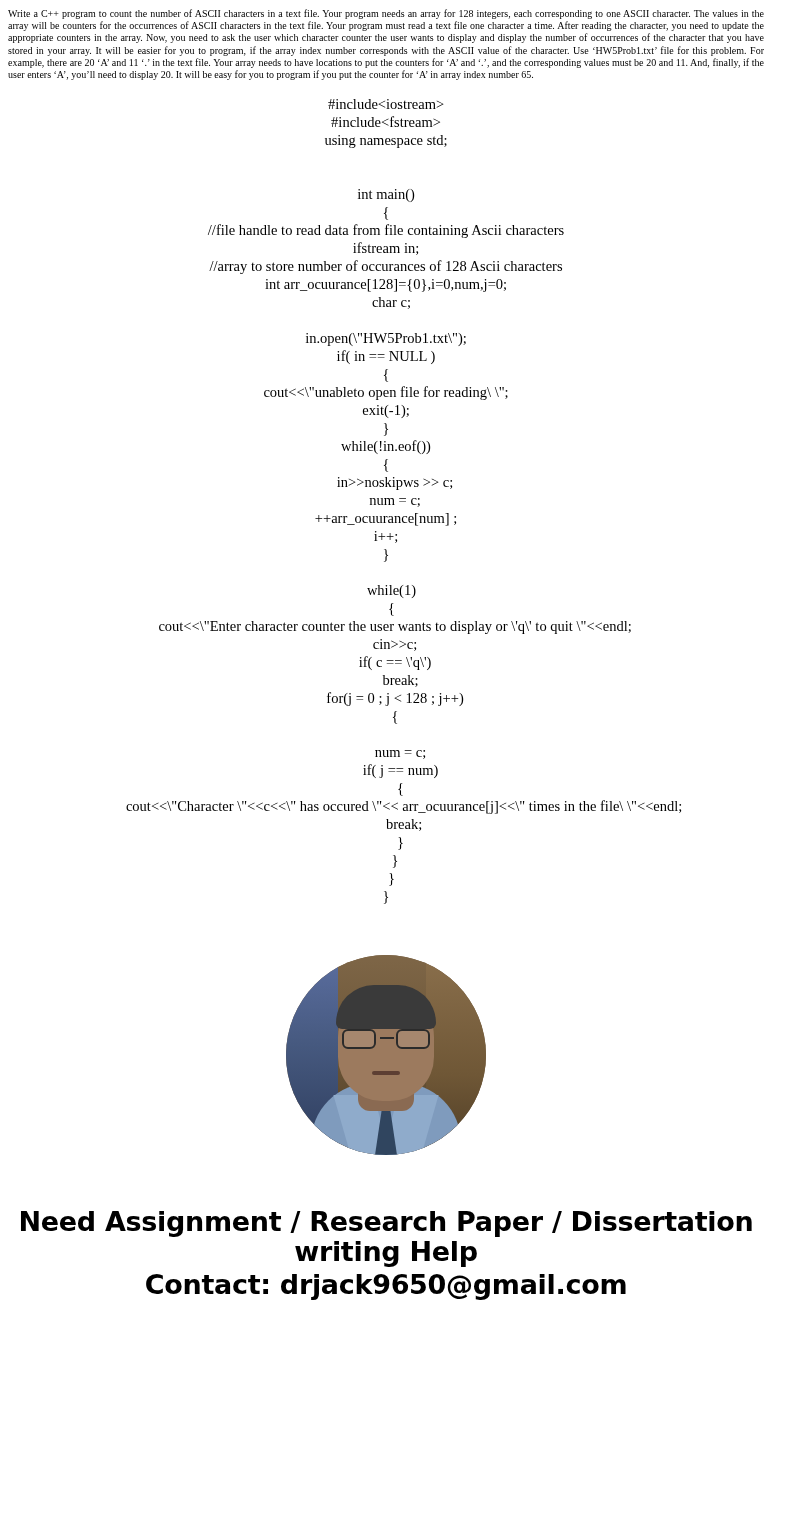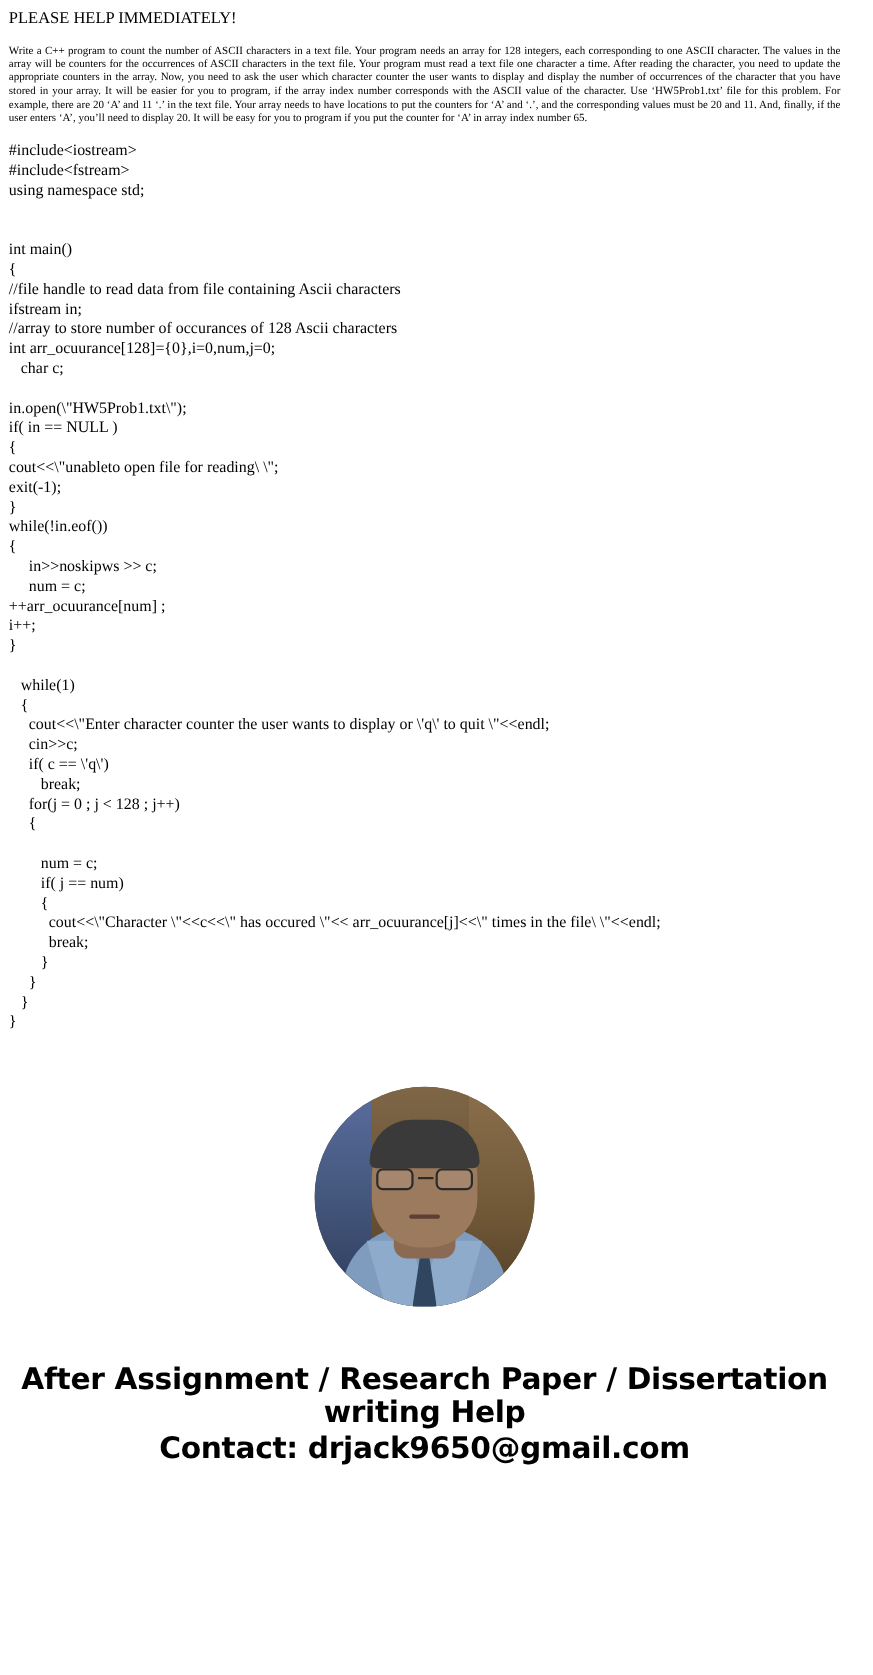--- a/index.html
+++ b/index.html
@@ -42,20 +42,21 @@
   .code-block {
     font-size: 14.5px;
     line-height: 18px;
     white-space: pre-wrap;
     margin: 0;
     font-family: "Liberation Serif", "DejaVu Serif", serif;
   }
   .code-line {
     min-height: 18px;
     white-space: pre-wrap;
+    text-align: center;
   }
   .avatar-wrap {
     margin-top: 50px;
     display: flex;
     justify-content: center;
   }
   .avatar {
     width: 200px;
     height: 200px;
     border-radius: 50%;
@@ -198,21 +199,20 @@
   .promo .contact {
     display: block;
     margin-top: 2px;
   }
 </style>
 </head>
 <body>
 
 <div class="page">
 
-  <p class="headline">PLEASE HELP IMMEDIATELY!</p>
 
   <p class="body-para">Write a C++ program to count the number of ASCII characters in a text file. Your program needs an array for 128 integers, each corresponding to one ASCII character. The values in the array will be counters for the occurrences of ASCII characters in the text file. Your program must read a text file one character a time. After reading the character, you need to update the appropriate counters in the array. Now, you need to ask the user which character counter the user wants to display and display the number of occurrences of the character that you have stored in your array. It will be easier for you to program, if the array index number corresponds with the ASCII value of the character. Use ‘HW5Prob1.txt’ file for this problem. For example, there are 20 ‘A’ and 11 ‘.’ in the text file. Your array needs to have locations to put the counters for ‘A’ and ‘.’, and the corresponding values must be 20 and 11. And, finally, if the user enters ‘A’, you’ll need to display 20. It will be easy for you to program if you put the counter for ‘A’ in array index number 65.</p>
 
 
 
   <div class="code-block" id="code-block"><div class="code-line">#include&lt;iostream&gt;</div><div class="code-line">#include&lt;fstream&gt;</div><div class="code-line">using namespace std;</div><div class="code-line">&nbsp;</div><div class="code-line">&nbsp;</div><div class="code-line">int main()</div><div class="code-line">{</div><div class="code-line">//file handle to read data from file containing Ascii characters</div><div class="code-line">ifstream in;</div><div class="code-line">//array to store number of occurances of 128 Ascii characters</div><div class="code-line">int arr_ocuurance[128]={0},i=0,num,j=0;</div><div class="code-line">   char c;</div><div class="code-line">&nbsp;</div><div class="code-line">in.open(\"HW5Prob1.txt\");</div><div class="code-line">if( in == NULL )</div><div class="code-line">{</div><div class="code-line">cout&lt;&lt;\"unableto open file for reading\ \";</div><div class="code-line">exit(-1);</div><div class="code-line">}</div><div class="code-line">while(!in.eof())</div><div class="code-line">{</div><div class="code-line">     in&gt;&gt;noskipws &gt;&gt; c;</div><div class="code-line">     num = c;</div><div class="code-line">++arr_ocuurance[num] ;</div><div class="code-line">i++;</div><div class="code-line">}</div><div class="code-line">&nbsp;</div><div class="code-line">   while(1)</div><div class="code-line">   {</div><div class="code-line">     cout&lt;&lt;\"Enter character counter the user wants to display or \'q\' to quit \"&lt;&lt;endl;</div><div class="code-line">     cin&gt;&gt;c;</div><div class="code-line">     if( c == \'q\')</div><div class="code-line">        break;</div><div class="code-line">     for(j = 0 ; j &lt; 128 ; j++)</div><div class="code-line">     {</div><div class="code-line">&nbsp;</div><div class="code-line">        num = c;</div><div class="code-line">        if( j == num)</div><div class="code-line">        {</div><div class="code-line">          cout&lt;&lt;\"Character \"&lt;&lt;c&lt;&lt;\" has occured \"&lt;&lt; arr_ocuurance[j]&lt;&lt;\" times in the file\ \"&lt;&lt;endl;</div><div class="code-line">          break;</div><div class="code-line">        }</div><div class="code-line">     }</div><div class="code-line">   }</div><div class="code-line">}</div></div>
 
   <div class="avatar-wrap">
     <div class="avatar">
       <div class="bg-left"></div>
@@ -228,18 +228,18 @@
       <div class="glasses">
         <div class="lens l"></div>
         <div class="bridge"></div>
         <div class="lens r"></div>
       </div>
       <div class="mouth"></div>
     </div>
   </div>
 
   <div class="promo">
-    <span>After Assignment / Research Paper / Dissertation</span>
+    <span>Need Assignment / Research Paper / Dissertation</span>
     <span class="line2">writing Help</span>
     <span class="contact">Contact: drjack9650@gmail.com</span>
   </div>
 
 </div>
 
 </body></html>

